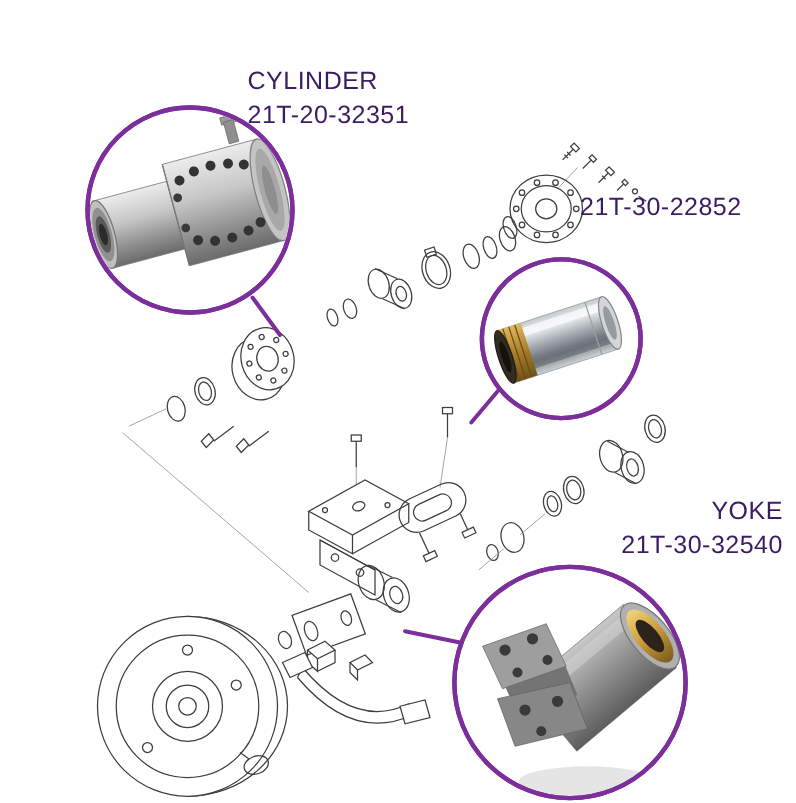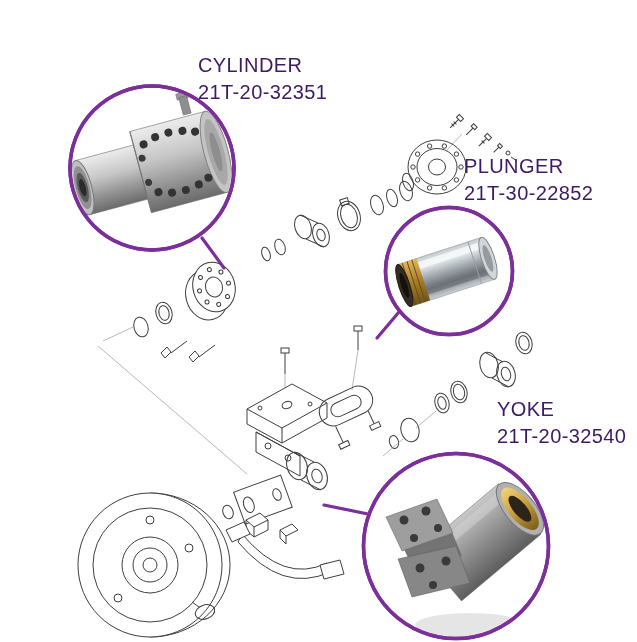--- a/index.html
+++ b/index.html
@@ -330,22 +330,21 @@
     <line x1="368" y1="514" x2="324" y2="505" style="stroke:var(--accent)" stroke-width="3.2" stroke-linecap="round"></line>
   </g>
 </svg>
 
 <div class="label" style="left:198px; top:52px;">
   <div>CYLINDER</div>
   <div>21T-20-32351</div>
 </div>
 
 <div class="label" style="left:464px; top:153px;">
-  <div>PLUNGER</div>
   <div>21T-30-22852</div>
 </div>
 
-<div class="label" style="left:497px; top:396px;">
+<div class="label" style="left:497px; top:396px;text-align:right;">
   <div>YOKE</div>
-  <div>21T-20-32540</div>
+  <div>21T-30-32540</div>
 </div>
 
 </div>
 
 </body></html>

